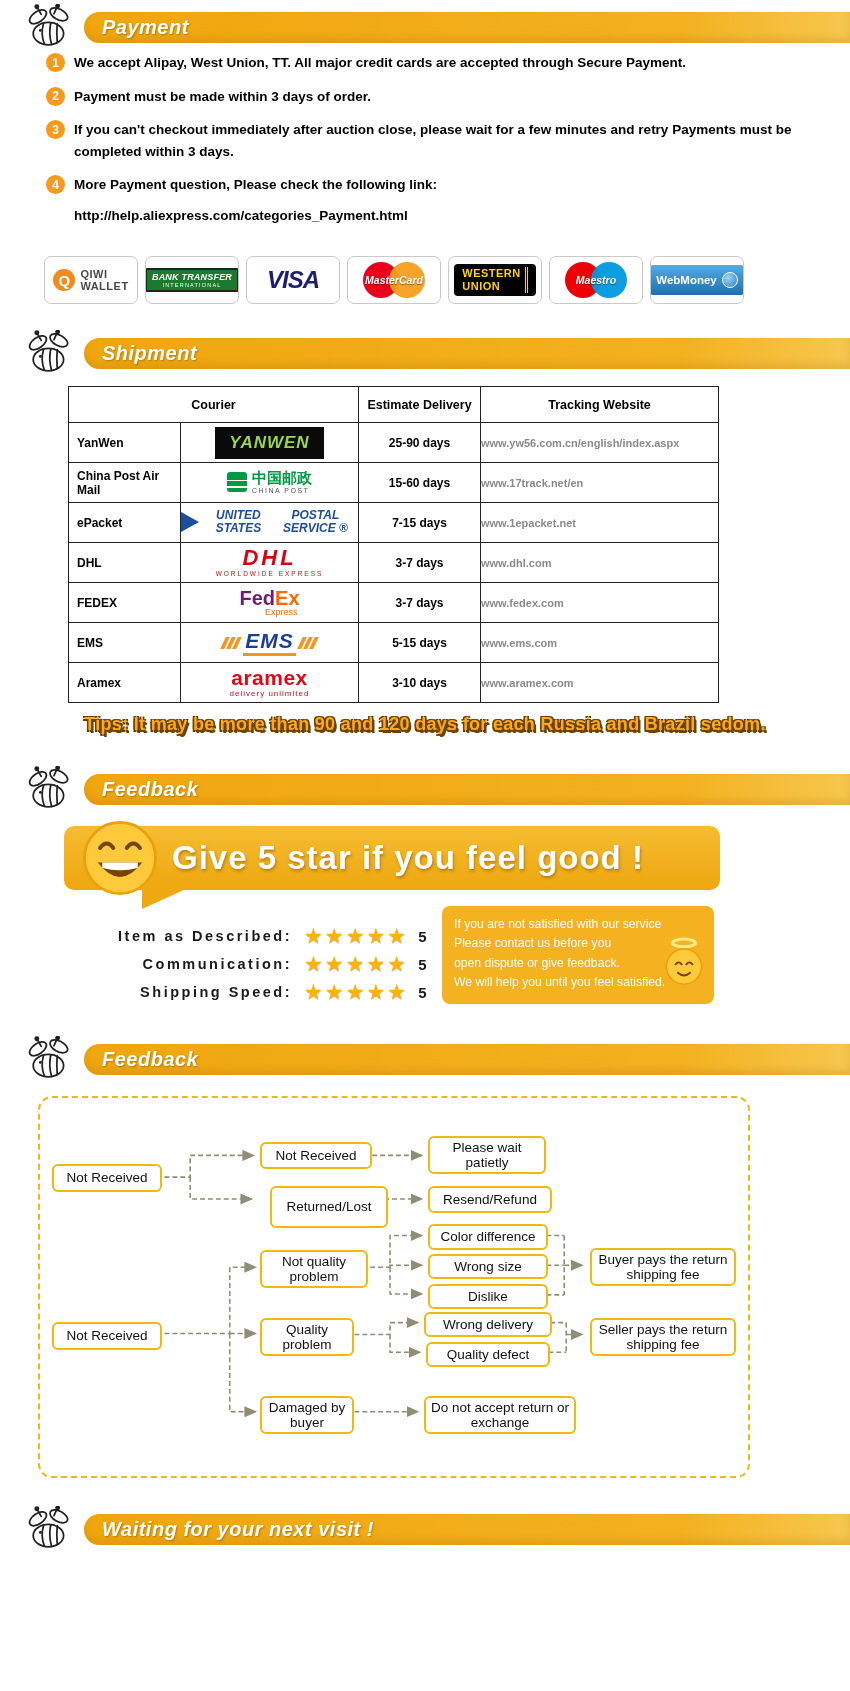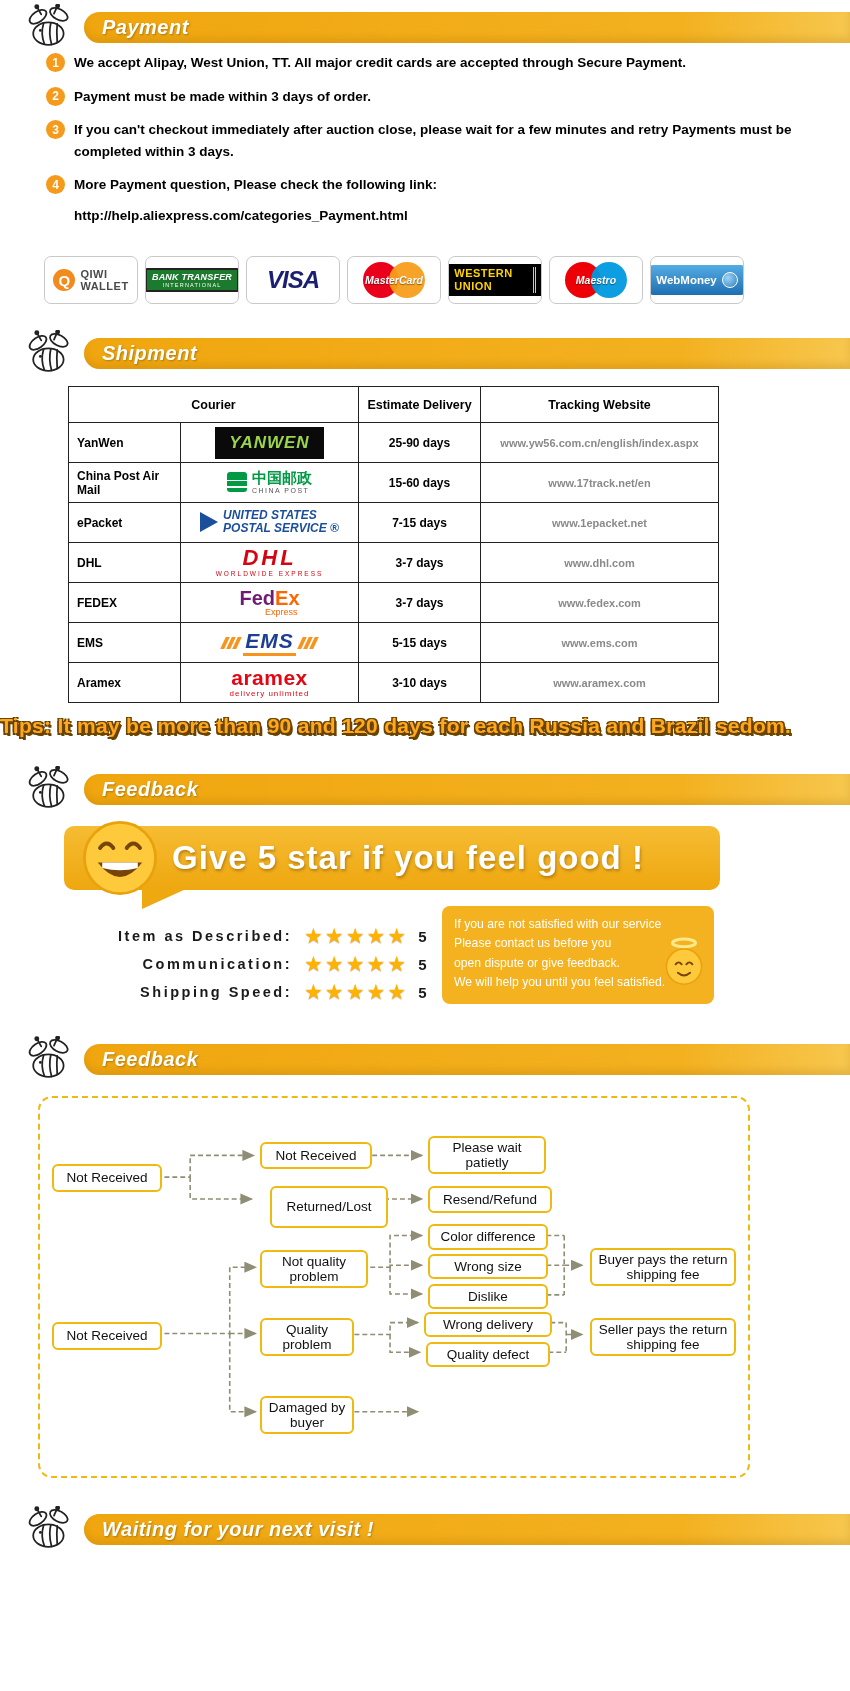--- a/index.html
+++ b/index.html
@@ -39,63 +39,63 @@
   .mc,.ms{position:relative;width:66px;height:40px}
   .mc i,.ms i{position:absolute;top:2px;width:36px;height:36px;border-radius:50%}
   .mc-red{left:2px;background:#EB001B}
   .mc-org{right:2px;background:#F79E1B;opacity:.95}
   .ms-red{left:2px;background:#ED0006}
   .ms-blu{right:2px;background:#0099DF;opacity:.95}
   .mc b,.ms b{position:absolute;left:0;right:0;top:14px;text-align:center;color:#fff;font-size:10.5px;
     font-style:italic;font-weight:bold;text-shadow:0 1px 1px rgba(0,0,0,.45)}
   .wu{background:#000;border-radius:4px;padding:3px 8px}
   .wu b{display:block;color:#FFD200;font-size:11px;font-weight:800;letter-spacing:.5px;line-height:1.2;
-    border-right:3px double #FFD200;padding-right:20px}
+    border-right:3px double #FFD200;padding-right:4px}
   .wm{background:linear-gradient(180deg,#55ACE3,#1E6FB0);border-radius:5px;padding:7px 8px;display:flex;align-items:center;gap:5px}
   .wm b{color:#fff;font-size:11.5px;font-weight:bold}
   .wm-globe{width:16px;height:16px;border-radius:50%;border:1.5px solid #fff;
     background:radial-gradient(circle at 35% 35%,#9fd4f5,#2b7fc0)}
 
   
   .ship-table{position:absolute;left:68px;top:386px;border-collapse:collapse;background:#fff}
   .ship-table th,.ship-table td{border:1px solid #222}
   .ship-table th{height:36px;font-size:12.5px;font-weight:bold;text-align:center}
   .c-name{width:112px;font-size:12px;font-weight:bold;padding-left:8px;height:40px}
   .c-logo{width:178px;text-align:center}
   .c-days{width:122px;text-align:center;font-size:12px;font-weight:bold}
-  .c-site{width:238px;text-align:center;font-size:11px;color:#8a8a8a;font-weight:bold}
+  .c-site{width:238px;text-align:left;font-size:11px;color:#8a8a8a;font-weight:bold}
   .logo-yanwen{display:inline-block;background:#0a0a0a;padding:6px 14px}
   .logo-yanwen i{color:#9BD54A;font-weight:bold;font-style:italic;font-size:17px;letter-spacing:1px}
   .logo-cnpost{display:inline-flex;align-items:center;gap:5px}
   .cn-emblem{width:20px;height:20px;border-radius:3px;
     background:linear-gradient(#009A44 38%,#fff 38% 46%,#009A44 46% 70%,#fff 70% 78%,#009A44 78%)}
   .cn-text{display:flex;flex-direction:column;align-items:flex-start;line-height:1}
   .cn-text b{color:#009A44;font-size:15px}
   .cn-text small{color:#555;font-size:7px;letter-spacing:1.5px;margin-top:2px}
   .logo-usps{display:inline-flex;align-items:center;gap:5px}
   .usps-eagle{width:0;height:0;border-top:10px solid transparent;border-bottom:10px solid transparent;border-left:18px solid #1B4E9B}
-  .usps-text{display:flex;flex-direction:column;align-items:flex-start;line-height:1.15}
+  .usps-text{display:flex;flex-direction:row;align-items:flex-start;line-height:1.15}
   .usps-text b{color:#1B4E9B;font-style:italic;font-size:12px}
   .logo-dhl{display:inline-flex;flex-direction:column;align-items:center;line-height:1}
   .logo-dhl b{color:#D40511;font-style:italic;font-weight:800;font-size:22px;letter-spacing:3px}
   .logo-dhl small{color:#D40511;font-size:6.5px;letter-spacing:2px;margin-top:2px}
   .logo-fedex{display:inline-flex;flex-direction:column;align-items:center;line-height:1}
   .fed{color:#701a75;font-weight:800;font-size:20px}
   .ex{color:#FF6600;font-weight:800;font-size:20px}
   .logo-fedex small{color:#FF6600;font-size:9px;align-self:flex-end;margin-right:2px}
   .logo-ems{display:inline-flex;align-items:center;gap:4px}
   .ems-bars{display:inline-flex;gap:2px}
   .ems-bars i{width:4px;height:12px;background:#F7941D;transform:skewX(-25deg)}
   .logo-ems b{color:#1C3F94;font-style:italic;font-weight:800;font-size:21px;letter-spacing:1px;
     border-bottom:3px solid #F7941D;padding:0 2px}
   .logo-aramex{display:inline-flex;flex-direction:column;align-items:center;line-height:1}
   .logo-aramex b{color:#E30613;font-weight:800;font-size:21px;letter-spacing:.5px}
   .logo-aramex small{color:#E30613;font-size:8px;margin-top:2px;letter-spacing:1px}
 
-  .tips{position:absolute;left:0;top:714px;width:100%;font-size:21px;font-weight:800;
+  .tips{position:absolute;left:0;top:714px;width:100%;text-align:center;font-size:18px;font-weight:800;
     color:#FFA81E;letter-spacing:.3px;
     text-shadow:-1.5px -1.5px 0 #6b4300,1.5px -1.5px 0 #6b4300,-1.5px 1.5px 0 #6b4300,1.5px 1.5px 0 #6b4300,2.5px 2.5px 0 #6b4300}
 
   
   .give-banner{position:absolute;left:64px;top:826px;width:656px;height:64px;
     background:linear-gradient(180deg,#F6BC33,#EEA70F);border-radius:10px;display:flex;align-items:center}
   .give-banner .txt{margin-left:108px;color:#fff;font-size:33px;font-weight:800;letter-spacing:1px;
     text-shadow:1px 2px 3px rgba(125,80,0,.5)}
   .smiley{position:absolute;left:16px;top:-8px;width:80px;height:80px}
   .give-tail{position:absolute;left:78px;bottom:-19px;width:0;height:0;
@@ -455,20 +455,21 @@
     <div class="fbox" style="left:220px;top:152px;width:108px;height:38px">Not quality problem</div>
     <div class="fbox" style="left:388px;top:156px;width:120px;height:25px">Wrong size</div>
     <div class="fbox" style="left:550px;top:150px;width:146px;height:38px">Buyer pays the return shipping fee</div>
     <div class="fbox" style="left:388px;top:186px;width:120px;height:25px">Dislike</div>
     <div class="fbox" style="left:12px;top:224px;width:110px;height:28px">Not Received</div>
     <div class="fbox" style="left:220px;top:220px;width:94px;height:38px">Quality problem</div>
     <div class="fbox" style="left:384px;top:214px;width:128px;height:25px">Wrong delivery</div>
     <div class="fbox" style="left:550px;top:220px;width:146px;height:38px">Seller pays the return shipping fee</div>
     <div class="fbox" style="left:386px;top:244px;width:124px;height:25px">Quality defect</div>
     <div class="fbox" style="left:220px;top:298px;width:94px;height:38px">Damaged by buyer</div>
+    <div class="fbox" style="left:384px;top:298px;width:152px;height:38px">Do not accept return or exchange</div>
   </div>
 
   <div class="header-row" style="top:1506px">
     <svg class="bee" viewBox="0 0 70 60">
       <g fill="#fff" stroke="#222" stroke-width="2.2" stroke-linecap="round">
         <ellipse cx="20" cy="16" rx="12" ry="6.5" transform="rotate(-35 20 16)"></ellipse>
         <ellipse cx="46" cy="13" rx="12" ry="6.5" transform="rotate(28 46 13)"></ellipse>
         <ellipse cx="33" cy="37" rx="19" ry="14"></ellipse>
         <path d="M27 24 Q23 37 28 50" fill="none"></path>
         <path d="M36 23.5 Q33 37 37 50.5" fill="none"></path>

